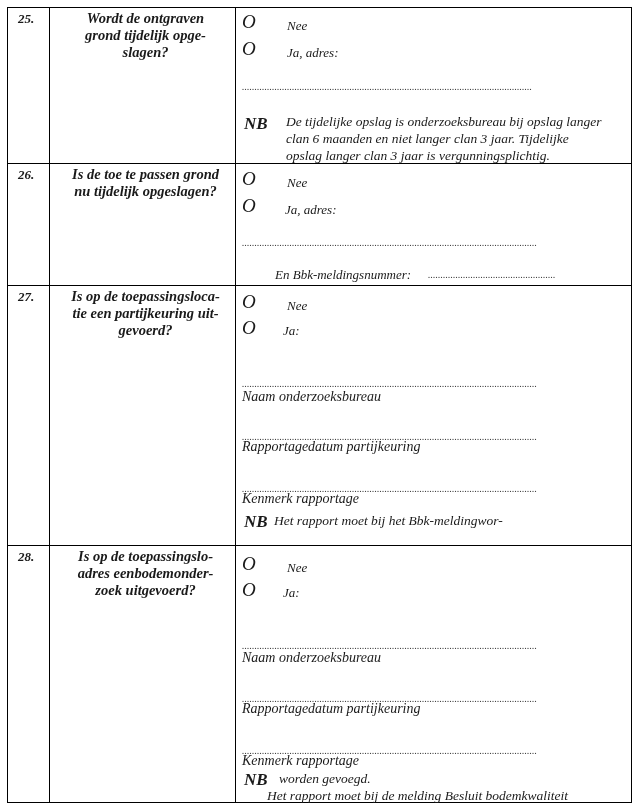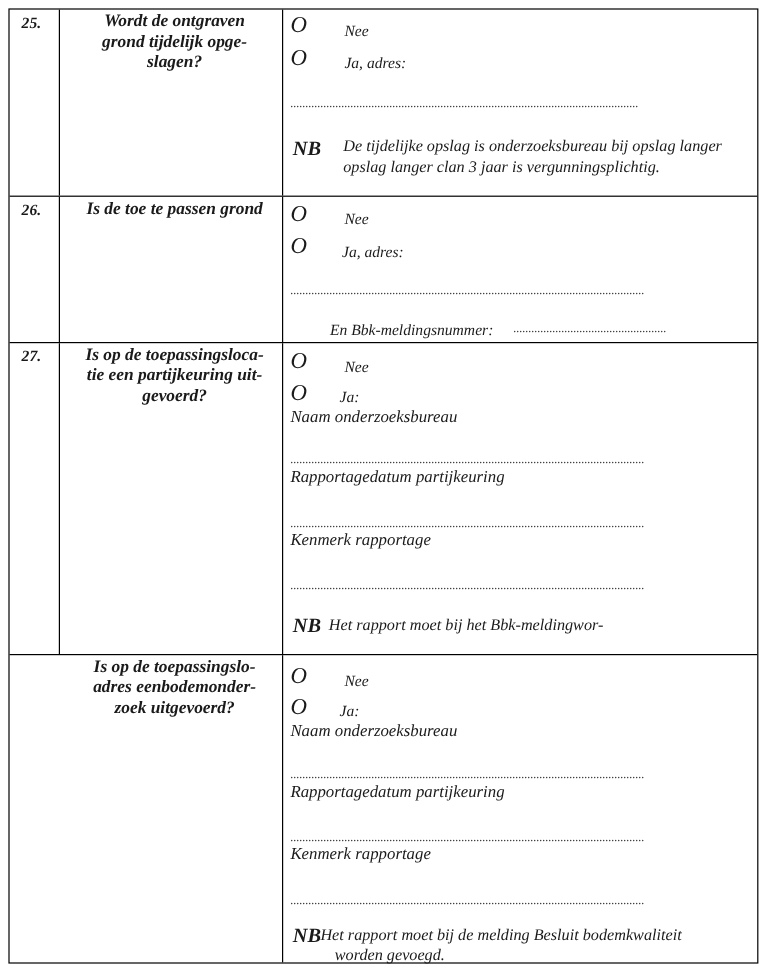--- a/index.html
+++ b/index.html
@@ -13,21 +13,21 @@
     .cell-num { left: 0; width: 42px; border-right: 1px solid #000; }
     .cell-q { left: 42px; width: 186px; border-right: 1px solid #000; }
     .cell-a { left: 228px; width: 395px; }
     .num { position: absolute; left: 10px; top: 3px; font-weight: bold; font-size: 13px; }
     .question { position: absolute; left: 8px; top: 2px; width: 175px; font-weight: bold;
                 font-size: 14.5px; line-height: 17px; text-align: center; }
     .abs { position: absolute; white-space: nowrap; }
     .radio { font-size: 19px; line-height: 19px; cursor: pointer; }
     .opt { font-size: 13px; }
     .dots { font-size: 10px; letter-spacing: 0px; color: #333; overflow: hidden; }
-    .lbl { font-size: 14px; }
+    .lbl { font-size: 14px; margin-top: 48px; }
     .nb { font-weight: bold; font-size: 17px; }
     .note { font-size: 13.5px; line-height: 17px; white-space: normal; }
   </style>
 </head>
 <body>
 
 <div class="form-table">
 
   <div class="row" style="top:0;height:156px;">
     <div class="cell cell-num">
@@ -42,32 +42,34 @@
     </div>
     <div class="cell cell-a">
       <span class="abs radio" style="left:6px;top:4px;">O</span>
       <span class="abs opt" style="left:51px;top:10px;">Nee</span>
       <span class="abs radio" style="left:6px;top:31px;">O</span>
       <span class="abs opt" style="left:51px;top:37px;">Ja, adres:</span>
       <span class="abs dots" style="left:6px;top:73px;width:318px;">....................................................................................................................</span>
       <span class="abs nb" style="left:8px;top:106px;">NB</span>
       <div class="abs note" style="left:50px;top:105px;width:345px;">
         <div>De tijdelijke opslag is onderzoeksbureau bij opslag langer</div>
+        <div>clan 6 maanden en niet langer clan 3 jaar. Tijdelijke</div>
         <div>opslag langer clan 3 jaar is vergunningsplichtig.</div>
       </div>
     </div>
   </div>
 
   <div class="row" style="top:156px;height:122px;">
     <div class="cell cell-num">
       <span class="num">26.</span>
     </div>
     <div class="cell cell-q">
       <div class="question">
         <div>Is de toe te passen grond</div>
+        <div>nu tijdelijk opgeslagen?</div>
       </div>
     </div>
     <div class="cell cell-a">
       <span class="abs radio" style="left:6px;top:5px;">O</span>
       <span class="abs opt" style="left:51px;top:11px;">Nee</span>
       <span class="abs radio" style="left:6px;top:32px;">O</span>
       <span class="abs opt" style="left:49px;top:38px;">Ja, adres:</span>
       <span class="abs dots" style="left:6px;top:73px;width:325px;">......................................................................................................................</span>
       <span class="abs opt" style="left:39px;top:103px;">En  Bbk-meldingsnummer:</span>
       <span class="abs dots" style="left:192px;top:105px;width:162px;">...................................................</span>
@@ -97,39 +99,42 @@
       <span class="abs lbl" style="left:6px;top:157px;">Kenmerk rapportage</span>
       <span class="abs dots" style="left:6px;top:197px;width:325px;">......................................................................................................................</span>
       <span class="abs nb" style="left:8px;top:226px;">NB</span>
       <div class="abs note" style="left:38px;top:226px;width:340px;">
         <div>Het rapport moet bij het Bbk-meldingwor-</div>
       </div>
     </div>
   </div>
 
   <div class="row" style="top:538px;height:256px;">
+    <div class="cell cell-num">
+      <span class="num">28.</span>
+    </div>
     <div class="cell cell-q">
       <div class="question">
         <div>Is op de toepassingslo-</div>
         <div>adres eenbodemonder-</div>
         <div>zoek uitgevoerd?</div>
       </div>
     </div>
     <div class="cell cell-a">
       <span class="abs radio" style="left:6px;top:8px;">O</span>
       <span class="abs opt" style="left:51px;top:14px;">Nee</span>
       <span class="abs radio" style="left:6px;top:34px;">O</span>
       <span class="abs opt" style="left:47px;top:39px;">Ja:</span>
       <span class="abs lbl" style="left:6px;top:56px;">Naam onderzoeksbureau</span>
       <span class="abs dots" style="left:6px;top:94px;width:325px;">......................................................................................................................</span>
       <span class="abs lbl" style="left:6px;top:107px;">Rapportagedatum  partijkeuring</span>
       <span class="abs dots" style="left:6px;top:147px;width:325px;">......................................................................................................................</span>
       <span class="abs lbl" style="left:6px;top:159px;">Kenmerk rapportage</span>
       <span class="abs dots" style="left:6px;top:199px;width:325px;">......................................................................................................................</span>
       <span class="abs nb" style="left:8px;top:224px;">NB</span>
       <div class="abs note" style="left:31px;top:224px;width:362px;">
+        <div style="padding-left:12px;">worden gevoegd.</div>
         <div>Het rapport moet bij de melding Besluit bodemkwaliteit</div>
-        <div style="padding-left:12px;">worden gevoegd.</div>
       </div>
     </div>
   </div>
 
 </div>
 
 </body></html>

